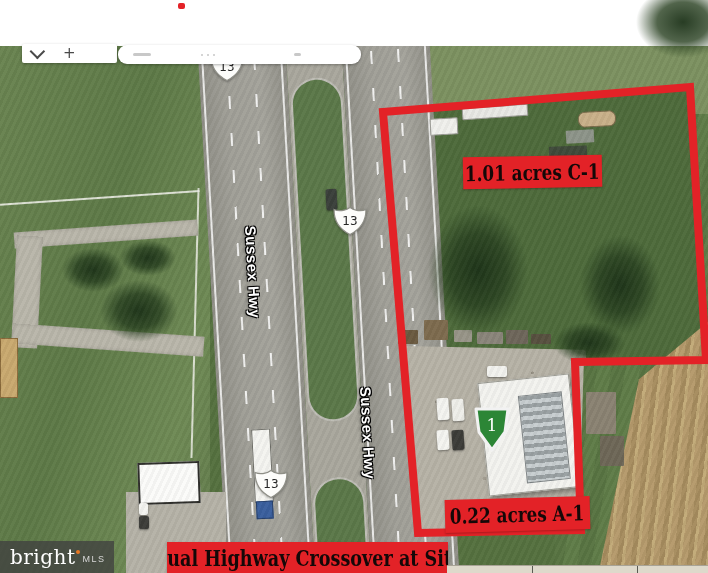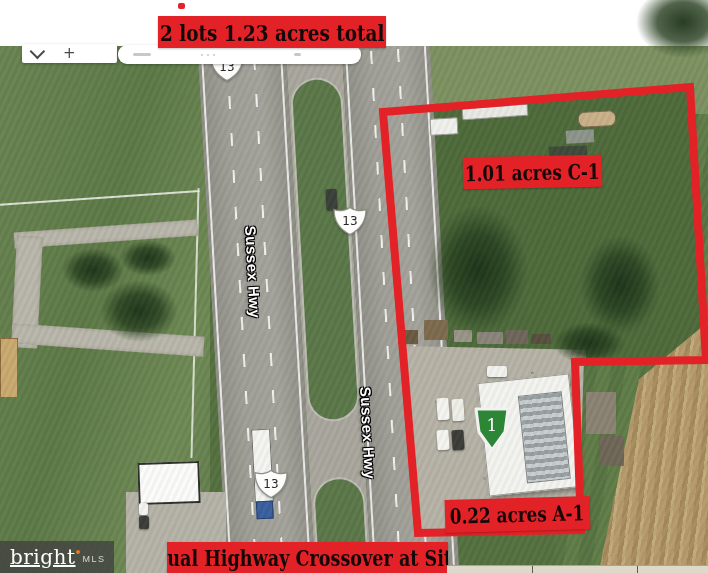--- a/index.html
+++ b/index.html
@@ -91,21 +91,21 @@
   .tb-a{left:22px;top:44px;width:83px;height:19px;border-radius:2px;display:flex;align-items:center;gap:18px;padding-left:12px;}
   .chev{width:9px;height:9px;border-left:2px solid #4a4a4a;border-bottom:2px solid #4a4a4a;
     transform:rotate(-45deg) translateY(-3px);}
   .plus{font-size:15px;color:#4a4a4a;line-height:1;font-family:"DejaVu Sans",sans-serif;}
   .tb-b{left:118px;top:45px;width:243px;height:19px;border-radius:9px;}
   .mark{position:absolute;background:#9a9a9a;opacity:.55;border-radius:2px;}
 
   
   .watermark{left:0;top:541px;width:104px;height:32px;background:rgba(64,64,64,.78);
     display:flex;align-items:center;padding-left:10px;color:#fff;}
-  .wm-brand{font-family:"DejaVu Serif",serif;font-size:20px;letter-spacing:.5px;text-decoration:underline;}
+  .wm-brand{font-family:"DejaVu Serif",serif;font-size:20px;letter-spacing:.5px;}
   .wm-spark{width:4px;height:4px;border-radius:50%;background:#e87722;margin:-10px 2px 0 1px;}
   .wm-suffix{font-size:9px;letter-spacing:1.5px;color:#d8d8d8;margin-top:3px;}
 
   .table-sliver{left:447px;top:565px;width:261px;height:8px;background:#ded9cb;border-top:1px solid #a8a396;}
   .sliver-div{position:absolute;top:0;width:1px;height:8px;background:#5a5a52;}
 </style>
 </head>
 <body>
 
 <div class="stage">
@@ -213,23 +213,20 @@
   </div>
   <div class="abs toolbar tb-b">
     <span class="mark" style="left:15px;top:8px;width:18px;height:3px;"></span>
     <span class="mark" style="left:83px;top:9px;width:2px;height:2px;"></span>
     <span class="mark" style="left:89px;top:9px;width:2px;height:2px;"></span>
     <span class="mark" style="left:95px;top:9px;width:2px;height:2px;"></span>
     <span class="mark" style="left:176px;top:8px;width:7px;height:3px;"></span>
   </div>
   <div class="abs red-dot"></div>
 
-  <div class="abs banner banner-top">
-    <span>2 lots 1.23 acres total</span>
-  </div>
   <div class="abs banner banner-c1">
     <span>1.01 acres C-1</span>
   </div>
   <div class="abs banner banner-a1">
     <span>0.22 acres A-1</span>
   </div>
   <div class="abs banner banner-bottom">
     <span>Dual Highway Crossover at Site</span>
   </div>
 

